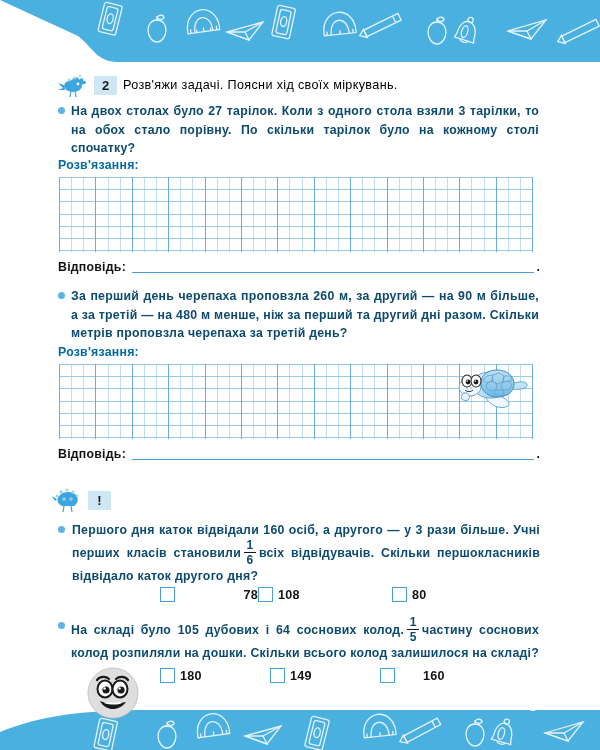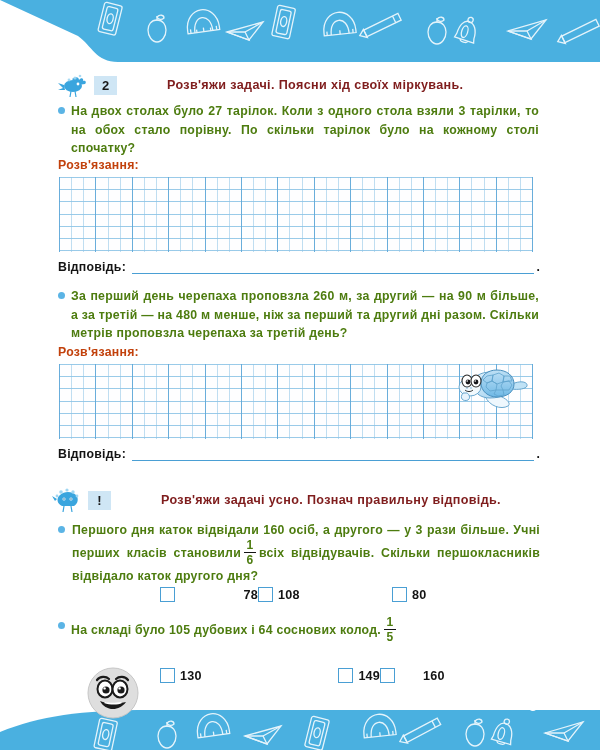--- a/index.html
+++ b/index.html
@@ -62,46 +62,45 @@
     font-weight: bold;
     min-width: 17px;
     height: 19px;
     line-height: 19px;
     text-align: center;
     padding: 0 3px;
     font-family: "Liberation Sans", sans-serif;
   }
   .task-head-text {
     font-size: 12.6px;
-    color: #7f1d1d;
-    font-weight: bold;
+    color: #000000;
+    font-weight: normal;
     letter-spacing: 0.35px;
     white-space: nowrap;
-    margin-left: 44px;
   }
 
   
   .problem {
     position: absolute;
     display: flex;
     align-items: flex-start;
   }
   .bullet {
     flex: 0 0 auto;
     width: 7px;
     height: 7px;
     border-radius: 50%;
     background: #5bb4e5;
     margin-top: 5px;
     margin-right: 6px;
   }
   .ptext {
     font-size: 12.3px;
     line-height: 18.5px;
-    color: #4d7c0f;
+    color: #0c4a6e;
     font-weight: bold;
     letter-spacing: 0.25px;
     text-align: justify;
     text-align-last: left;
   }
   .ptext-wide { width: 468px; }
 
   .frac {
     display: inline-flex;
     flex-direction: column;
@@ -126,30 +125,30 @@
     font-size: 12px;
     font-weight: bold;
     padding-top: 1px;
   }
 
   
   .label {
     position: absolute;
     font-size: 12.3px;
     font-weight: bold;
-    color: #c2410c;
+    color: #0369a1;
     letter-spacing: 0.25px;
     white-space: nowrap;
   }
 
   
   .answer-row {
     position: absolute;
     display: flex;
-    align-items: flex-end;
+    align-items: flex-start;
   }
   .answer-label {
     font-size: 12.3px;
     font-weight: bold;
     color: #141414;
     letter-spacing: 0.25px;
     white-space: nowrap;
   }
   .answer-line {
     flex: 1 1 auto;
@@ -415,21 +414,20 @@
         <circle cx="21" cy="5" r="1.7"></circle>
         <circle cx="5" cy="9" r="1.4"></circle>
         <circle cx="25" cy="9" r="1.4"></circle>
       </g>
       <circle cx="12" cy="12" r="1.5" fill="#ffffff"></circle>
       <circle cx="19" cy="12" r="1.5" fill="#ffffff"></circle>
       <circle cx="12" cy="12" r="0.8" fill="#1f6f9e"></circle>
       <circle cx="19" cy="12" r="0.8" fill="#1f6f9e"></circle>
     </svg>
     <div class="badge">!</div>
-    <div class="task-head-text">Розв'яжи задачі усно. Познач правильну відповідь.</div>
   </div>
 
   <div class="problem" style="left:58px; top:521px; width:482px;justify-content:space-between;">
     <span class="bullet"></span>
     <div class="ptext ptext-wide"><span>Першого дня каток відвідали 160 осіб, а другого — у 3 рази більше. Учні перших класів становили</span><span class="frac">
           <span class="num">1</span>
           <span class="bar"></span>
           <span class="den">6</span>
         </span><span>всіх відвідувачів. Скільки першокласників відвідало каток другого дня?</span></div>
   </div>
@@ -448,29 +446,29 @@
       <span class="option-label">80</span>
     </div>
   </div>
 
   <div class="problem" style="left:58px; top:617px; width:482px;">
     <span class="bullet"></span>
     <div class="ptext ptext-wide"><span>На складі було 105 дубових і 64 соснових колод.</span><span class="frac">
           <span class="num">1</span>
           <span class="bar"></span>
           <span class="den">5</span>
-        </span></div>
+        </span><span>частину соснових колод розпиляли на дошки. Скільки всього колод залишилося на складі?</span></div>
   </div>
 
   <div class="options" style="left:160px; top:668px; width:330px;">
     <div class="option" style="width:110px;">
       <span class="checkbox"></span>
-      <span class="option-label">130</span>
+      <span class="option-label">180</span>
     </div>
-    <div class="option" style="width:110px;justify-content:flex-end;">
+    <div class="option" style="width:110px;">
       <span class="checkbox"></span>
       <span class="option-label">149</span>
     </div>
     <div class="option" style="width:110px;gap:28px;">
       <span class="checkbox"></span>
       <span class="option-label">160</span>
     </div>
   </div>
 
   <div class="banner banner-bottom">

